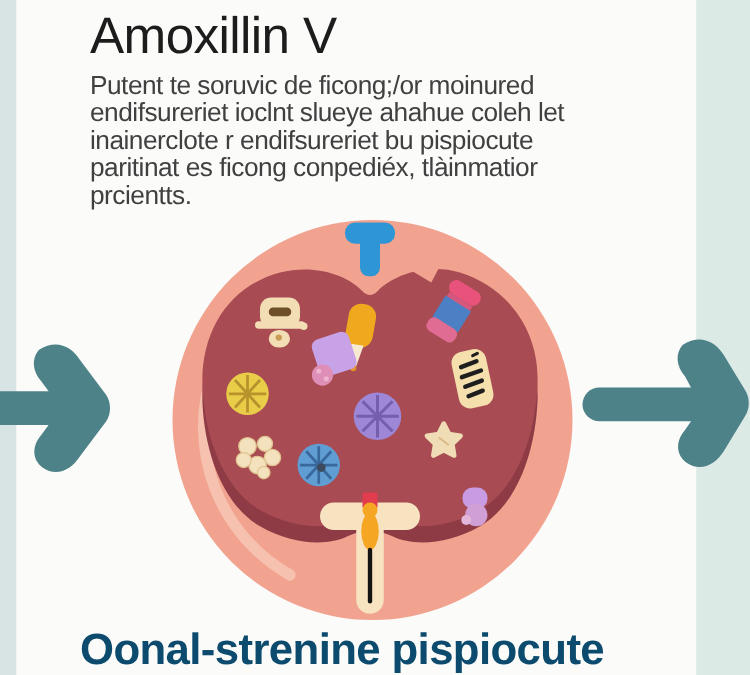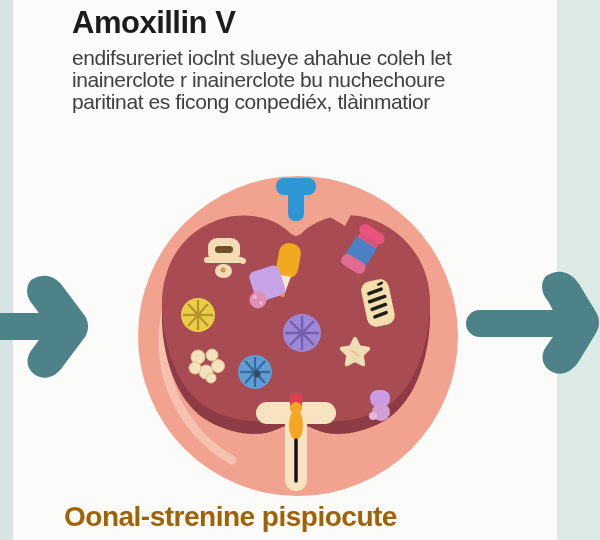--- a/index.html
+++ b/index.html
@@ -5,30 +5,30 @@
   html,body{margin:0;padding:0;background:#e8e8e8;}
   .canvas{
     position:relative;width:600px;height:540px;overflow:hidden;
     background:#fbfbfa;font-family:"Liberation Sans",sans-serif;
   }
   .band{position:absolute;top:0;height:540px;}
   .band-left{left:0;width:13px;background:#d7e4e3;}
   .band-right{right:0;width:43px;background:#dceae5;}
   .header-block{position:absolute;left:72px;top:6px;width:470px;}
   .title{
-    font-size:31px;font-weight:700;color:#1c1c1c;letter-spacing:-0.5px;
+    font-size:41px;font-weight:400;color:#1c1c1c;letter-spacing:-0.5px;
     margin:0 0 7px 0;line-height:1.1;
   }
   .body-line{
     font-size:21px;color:#404040;line-height:22px;letter-spacing:-0.4px;
     white-space:nowrap;
   }
   .footer-block{position:absolute;left:64px;top:502px;width:520px;}
   .footer-title{
-    font-size:28px;font-weight:700;color:#a16207;letter-spacing:-0.5px;
+    font-size:35px;font-weight:700;color:#0c4a6e;letter-spacing:-0.5px;
     margin:0;line-height:1.05;
   }
   svg.illu{position:absolute;left:0;top:0;}
 </style>
 </head>
 <body>
 
 <div class="canvas">
 
   <div class="band band-left"></div>
@@ -167,22 +167,24 @@
       <rect x="285" y="404" width="22" height="87" rx="11" fill="#f7e3c0"></rect>
       <rect x="290" y="394" width="12" height="13" rx="2" fill="#e23d4e"></rect>
       <circle cx="296" cy="408" r="6" fill="#f5a623"></circle>
       <ellipse cx="296" cy="425" rx="7" ry="15" fill="#f5a623"></ellipse>
       <line x1="296" y1="440" x2="296" y2="481" stroke="#141414" stroke-width="3.5" stroke-linecap="round"></line>
     </g>
   </svg>
 
   <div class="header-block">
     <h1 class="title">Amoxillin V</h1>
+    <div class="body-line">Putent te soruvic de ficong;/or moinured</div>
     <div class="body-line">endifsureriet ioclnt slueye ahahue coleh let</div>
-    <div class="body-line">inainerclote r inainerclote bu nuchechoure</div>
+    <div class="body-line">inainerclote r endifsureriet bu pispiocute</div>
     <div class="body-line">paritinat es ficong conpediéx, tlàinmatior</div>
+    <div class="body-line">prcientts.</div>
   </div>
 
   <div class="footer-block">
     <h2 class="footer-title">Oonal-strenine pispiocute</h2>
   </div>
 
 </div>
 
 </body></html>

